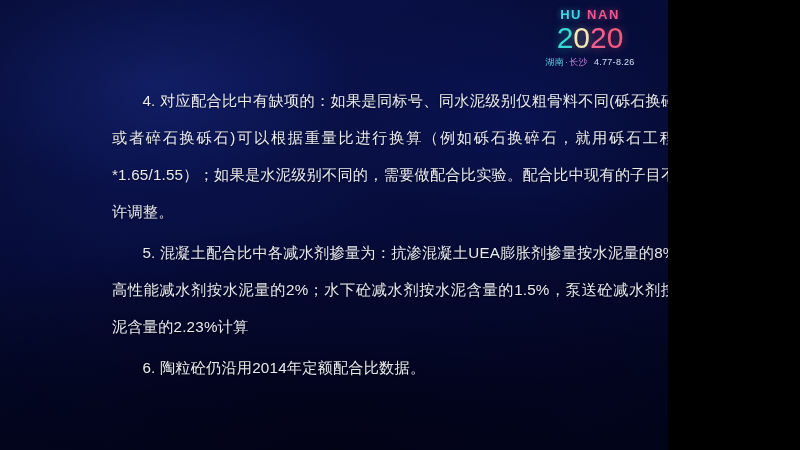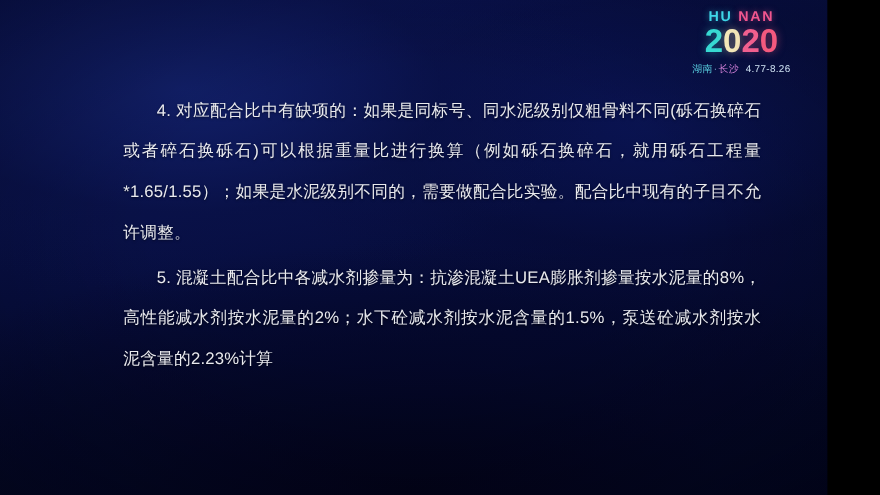--- a/index.html
+++ b/index.html
@@ -6,21 +6,21 @@
     margin: 0;
     padding: 0;
     background: #000;
   }
   body {
     font-family: "Liberation Sans", "DejaVu Sans", sans-serif;
   }
 
   #slide {
     position: relative;
-    width: 752px;
+    width: 668px;
     height: 450px;
     overflow: hidden;
     background:
       radial-gradient(ellipse 70% 55% at 22% 18%, rgba(18,32,105,0.95) 0%, rgba(10,18,72,0.55) 45%, rgba(4,8,44,0) 75%),
       radial-gradient(ellipse 60% 50% at 78% 25%, rgba(10,20,84,0.75) 0%, rgba(5,10,50,0.3) 50%, rgba(2,4,30,0) 80%),
       radial-gradient(ellipse 85% 60% at 50% 100%, rgba(2,3,26,1) 0%, rgba(3,6,36,0.7) 45%, rgba(5,9,50,0) 85%),
       linear-gradient(170deg, #0b1560 0%, #081047 38%, #050a33 66%, #020523 100%);
   }
 
   
@@ -52,21 +52,21 @@
   .logo-top .hu {
     color: #3fd7e8;
     text-shadow: 0 0 6px rgba(63,215,232,0.55);
   }
   .logo-top .nan {
     color: #f0568f;
     text-shadow: 0 0 6px rgba(240,86,143,0.55);
   }
   .logo-year {
     font-size: 30px;
-    font-weight: bold;
+    font-weight: normal;
     letter-spacing: 0px;
     line-height: 1.05;
     white-space: nowrap;
   }
   .logo-year span { display: inline-block; }
   .y1 { color: #37d9d2; text-shadow: 0 0 8px rgba(55,217,210,0.5); }
   .y2 { color: #f3e7b8; text-shadow: 0 0 8px rgba(243,231,184,0.5); }
   .y3 { color: #f2608f; text-shadow: 0 0 8px rgba(242,96,143,0.5); }
   .y4 { color: #f4597e; text-shadow: 0 0 8px rgba(244,89,126,0.5); }
 
@@ -120,15 +120,16 @@
       <span class="y1">2</span><span class="y2">0</span><span class="y3">2</span><span class="y4">0</span>
     </div>
     <div class="logo-sub">
       <span class="city">湖南</span><span class="dot">·</span><span class="city2">长沙</span><span class="dates">4.77-8.26</span>
     </div>
   </div>
 
   <div class="content">
     <p class="para indent">4. 对应配合比中有缺项的：如果是同标号、同水泥级别仅粗骨料不同(砾石换碎石或者碎石换砾石)可以根据重量比进行换算（例如砾石换碎石，就用砾石工程量*1.65/1.55）；如果是水泥级别不同的，需要做配合比实验。配合比中现有的子目不允许调整。</p>
     <p class="para indent">5. 混凝土配合比中各减水剂掺量为：抗渗混凝土UEA膨胀剂掺量按水泥量的8%，高性能减水剂按水泥量的2%；水下砼减水剂按水泥含量的1.5%，泵送砼减水剂按水泥含量的2.23%计算</p>
+    <p class="para indent">6. 陶粒砼仍沿用2014年定额配合比数据。</p>
   </div>
 
 </div>
 
 </body></html>

